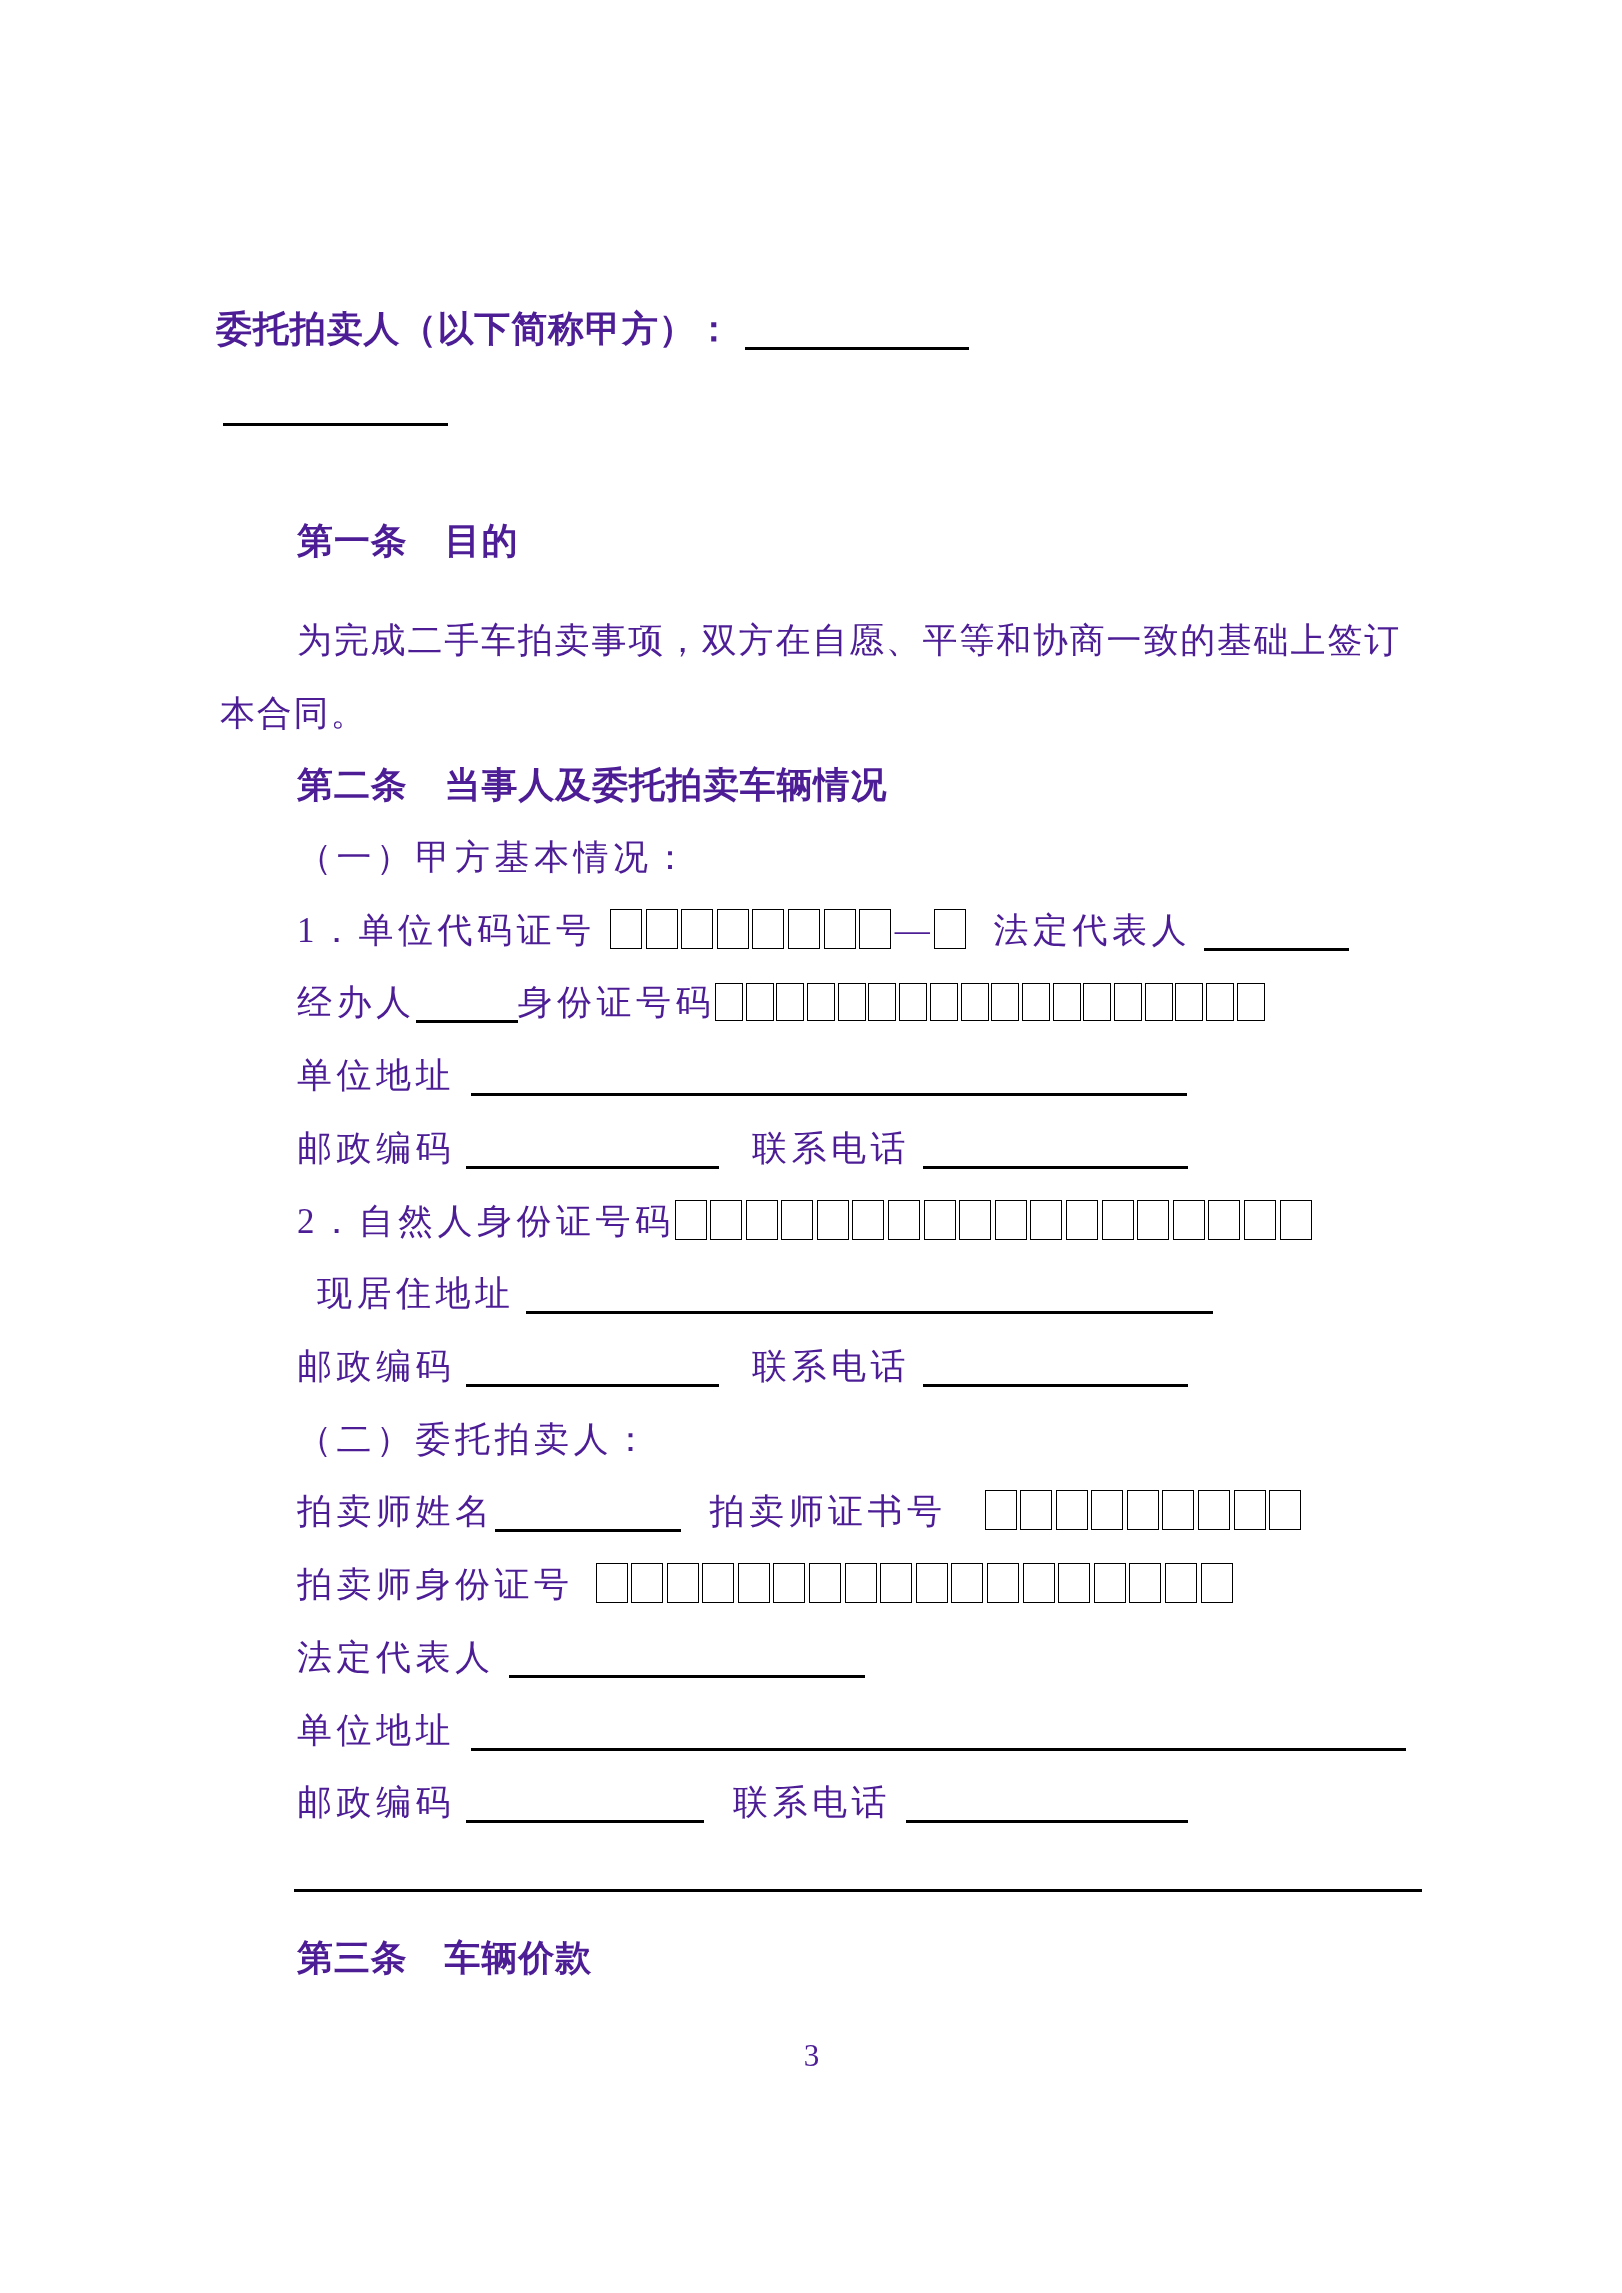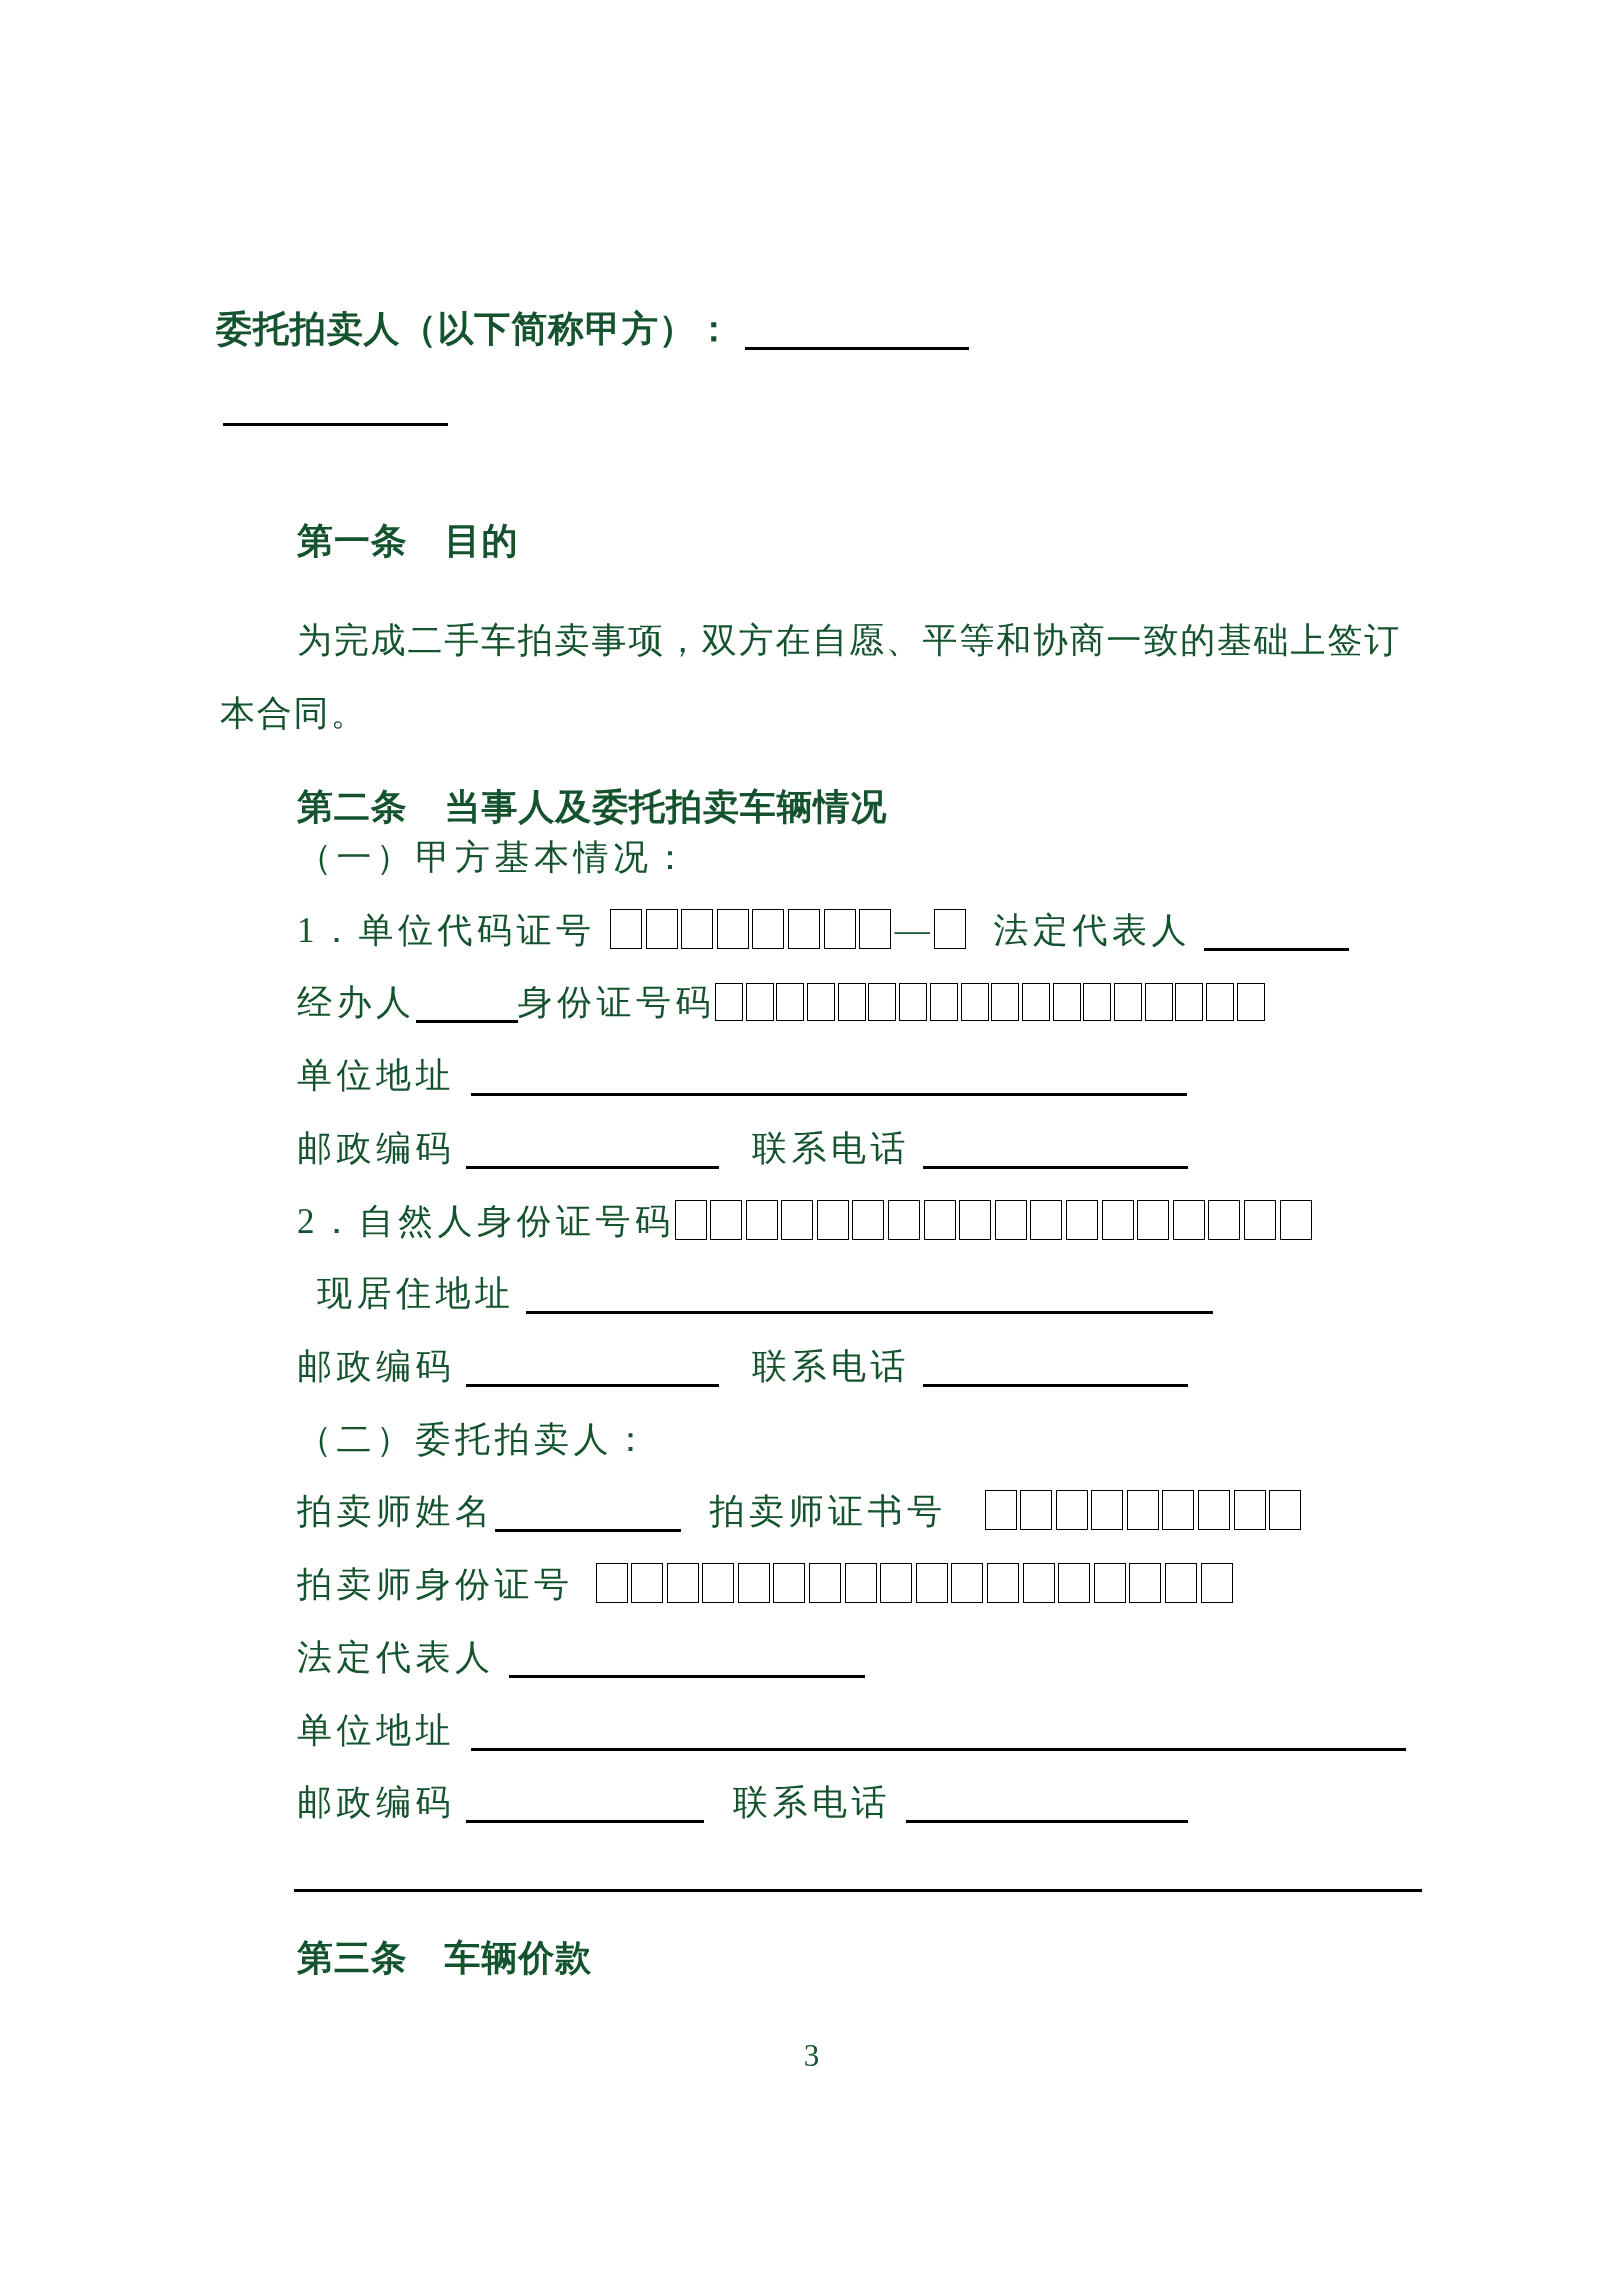--- a/index.html
+++ b/index.html
@@ -3,21 +3,21 @@
 <meta charset="utf-8">
 <style>
   html, body { margin: 0; padding: 0; background: #888; }
   .page {
     position: relative;
     width: 1623px;
     height: 2294px;
     background: #ffffff;
     overflow: hidden;
     font-family: "Liberation Serif", serif;
-    color: #14532d;
+    color: #4c1d95;
   }
   .line {
     position: absolute;
     white-space: nowrap;
     font-size: 35px;
     letter-spacing: 4.5px;
     line-height: 51px;
     height: 51px;
   }
   .line.bold {
@@ -67,21 +67,21 @@
 </head>
 <body>
 
 <div class="page">
   <div id="lines-root">
       <div class="line bold" style="top: 303px; left: 216px;"><span class="txt">委托拍卖人（以下简称甲方）：</span><span class="gap" style="width: 12.7px;"></span><span class="blank" style="width: 224px;"></span></div>
       <div class="line bold" style="top: 379px; left: 216px;"><span class="gap" style="width: 7.3px;"></span><span class="blank" style="width: 225px;"></span></div>
       <div class="line bold" style="top: 515px; left: 297px;"><span class="txt">第一条　目的</span></div>
       <div class="line para" style="top: 615px; left: 297px;"><span class="txt">为完成二手车拍卖事项，双方在自愿、平等和协商一致的基础上签订</span></div>
       <div class="line para" style="top: 688px; left: 220px;"><span class="txt">本合同。</span></div>
-      <div class="line bold" style="top: 759px; left: 297px; margin-top: 22px;"><span class="txt">第二条　当事人及委托拍卖车辆情况</span></div>
+      <div class="line bold" style="top: 759px; left: 297px;"><span class="txt">第二条　当事人及委托拍卖车辆情况</span></div>
       <div class="line" style="top: 832px; left: 297px;"><span class="txt">（一）甲方基本情况：</span></div>
       <div class="line" style="top: 905px; left: 297px;"><span class="txt">1．单位代码证号</span><span class="gap" style="width: 14.5px;"></span><span class="bx"></span><span class="bx"></span><span class="bx"></span><span class="bx"></span><span class="bx"></span><span class="bx"></span><span class="bx"></span><span class="bx"></span><span class="txt">—</span><span class="bx"></span><span class="gap" style="width: 23.6px;"></span><span class="txt">法定代表人</span><span class="gap" style="width: 12.7px;"></span><span class="blank" style="width: 145px;"></span></div>
       <div class="line" style="top: 977px; left: 297px;"><span class="txt">经办人</span><span class="blank" style="width: 102px;"></span><span class="txt">身份证号码</span><span class="bx sm"></span><span class="bx sm"></span><span class="bx sm"></span><span class="bx sm"></span><span class="bx sm"></span><span class="bx sm"></span><span class="bx sm"></span><span class="bx sm"></span><span class="bx sm"></span><span class="bx sm"></span><span class="bx sm"></span><span class="bx sm"></span><span class="bx sm"></span><span class="bx sm"></span><span class="bx sm"></span><span class="bx sm"></span><span class="bx sm"></span><span class="bx sm"></span></div>
       <div class="line" style="top: 1050px; left: 297px;"><span class="txt">单位地址</span><span class="gap" style="width: 16.4px;"></span><span class="blank" style="width: 716px;"></span></div>
       <div class="line" style="top: 1123px; left: 297px;"><span class="txt">邮政编码</span><span class="gap" style="width: 11px;"></span><span class="blank" style="width: 253px;"></span><span class="gap" style="width: 33px;"></span><span class="txt">联系电话</span><span class="gap" style="width: 12.7px;"></span><span class="blank" style="width: 265px;"></span></div>
       <div class="line" style="top: 1196px; left: 297px;"><span class="txt">2．自然人身份证号码</span><span class="bx"></span><span class="bx"></span><span class="bx"></span><span class="bx"></span><span class="bx"></span><span class="bx"></span><span class="bx"></span><span class="bx"></span><span class="bx"></span><span class="bx"></span><span class="bx"></span><span class="bx"></span><span class="bx"></span><span class="bx"></span><span class="bx"></span><span class="bx"></span><span class="bx"></span><span class="bx"></span></div>
       <div class="line" style="top: 1268px; left: 297px; margin-left: 20px;"><span class="txt">现居住地址</span><span class="gap" style="width: 11px;"></span><span class="blank" style="width: 687px;"></span></div>
       <div class="line" style="top: 1341px; left: 297px;"><span class="txt">邮政编码</span><span class="gap" style="width: 11px;"></span><span class="blank" style="width: 253px;"></span><span class="gap" style="width: 33px;"></span><span class="txt">联系电话</span><span class="gap" style="width: 12.7px;"></span><span class="blank" style="width: 265px;"></span></div>
       <div class="line" style="top: 1414px; left: 297px;"><span class="txt">（二）委托拍卖人：</span></div>
       <div class="line" style="top: 1486px; left: 297px;"><span class="txt">拍卖师姓名</span><span class="blank" style="width: 186px;"></span><span class="gap" style="width: 29px;"></span><span class="txt">拍卖师证书号</span><span class="gap" style="width: 38px;"></span><span class="bx"></span><span class="bx"></span><span class="bx"></span><span class="bx"></span><span class="bx"></span><span class="bx"></span><span class="bx"></span><span class="bx"></span><span class="bx"></span></div>

